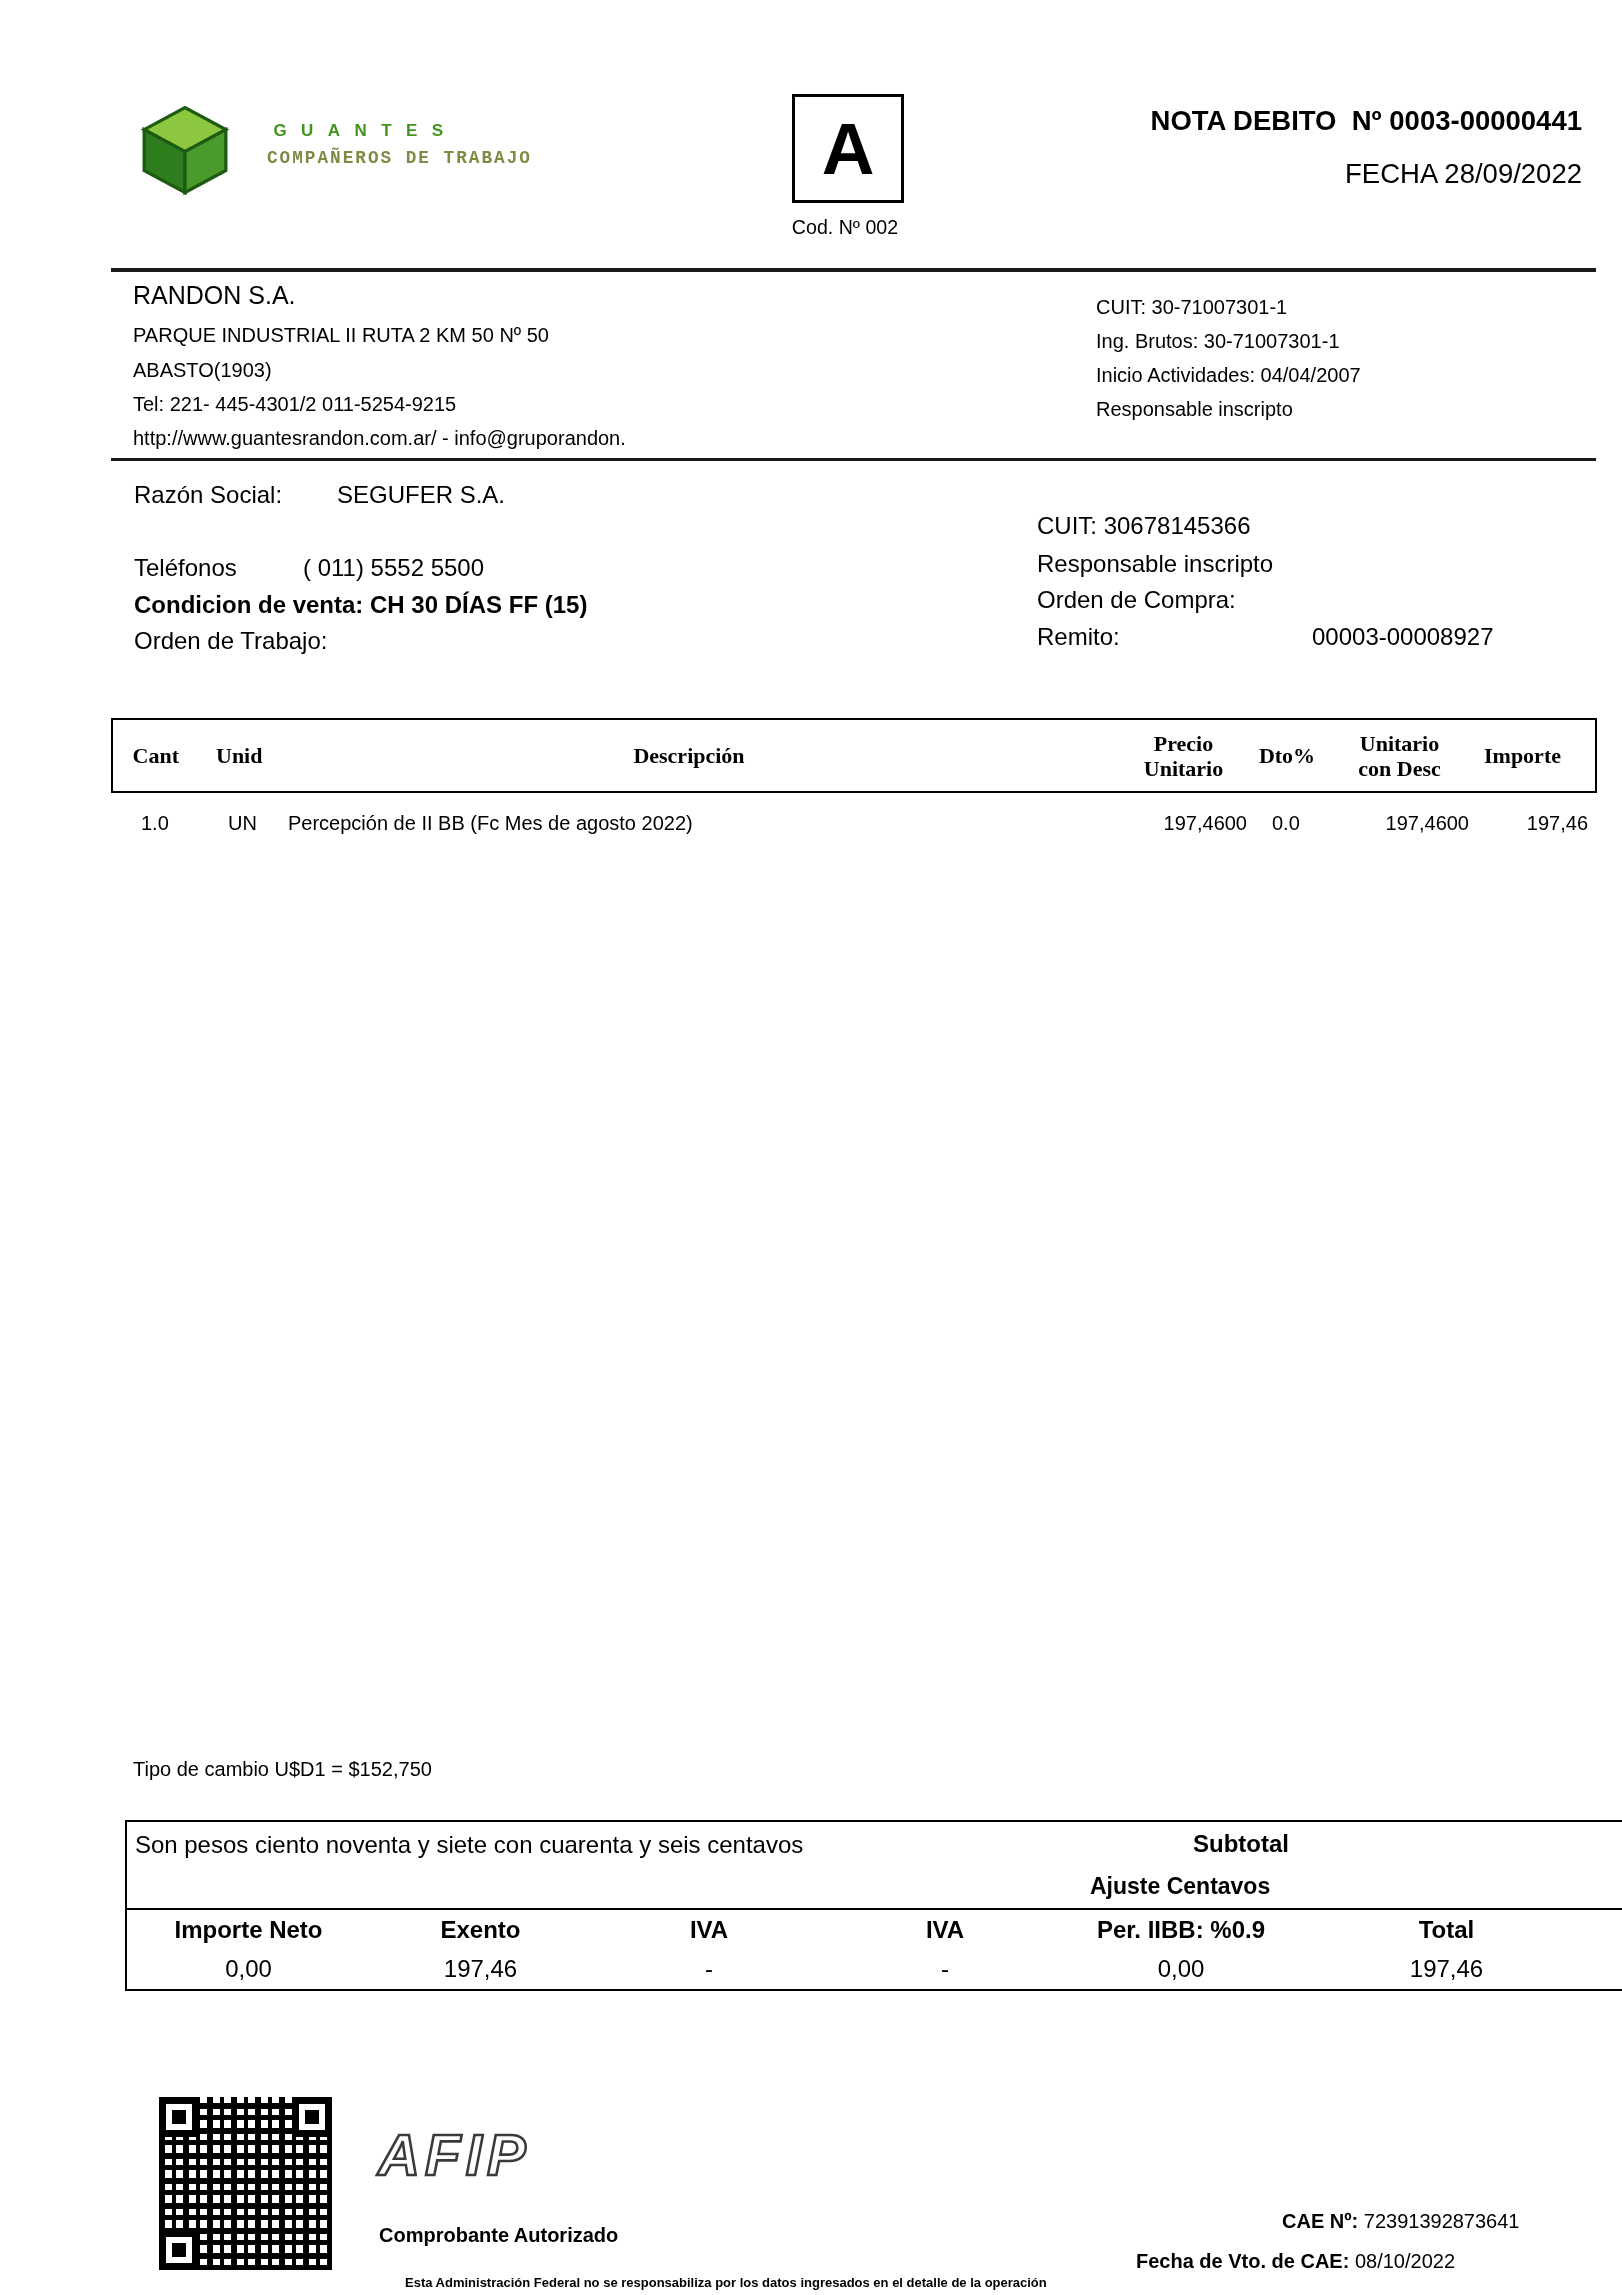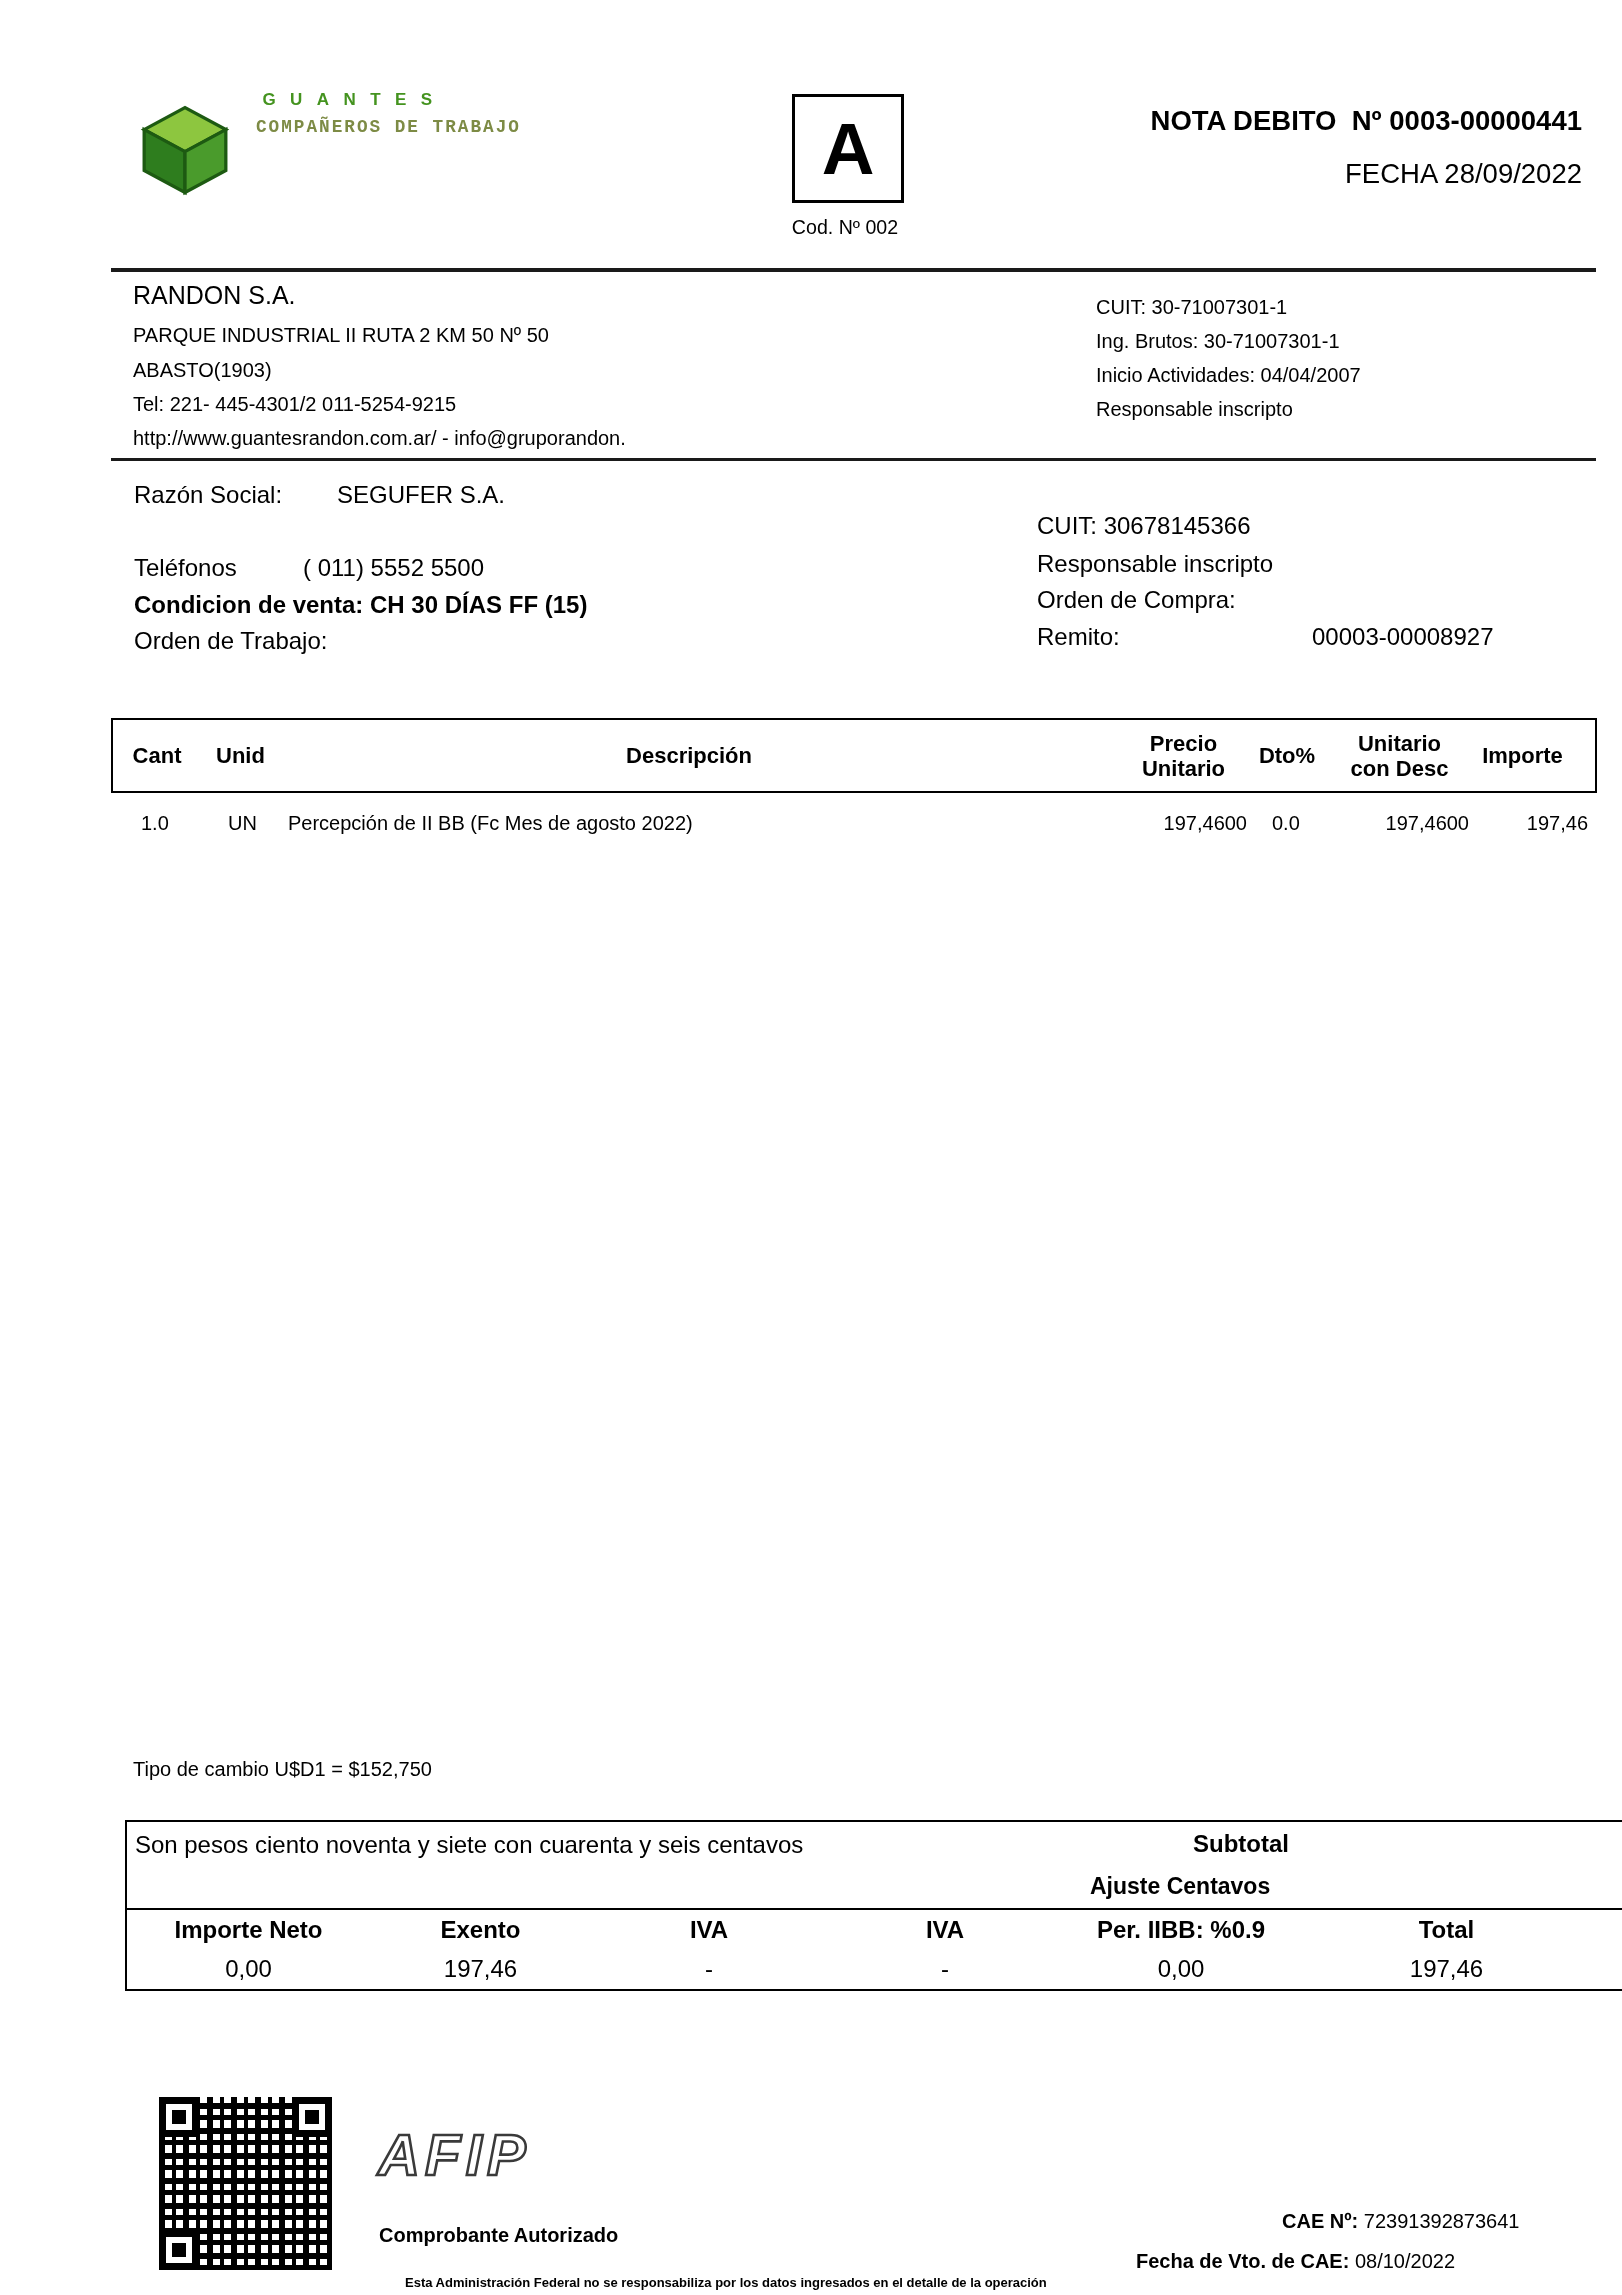--- a/index.html
+++ b/index.html
@@ -13,21 +13,21 @@
     overflow: hidden;
   }
   .abs { position: absolute; }
   .pre { white-space: pre-line; }
   .pre-space { white-space: pre; }
   .b { font-weight: bold; }
 
   
   .original { top: 30px; left: 0; width: 100%; text-align: center; font-size: 38px; font-weight: bold; letter-spacing: 1.3px; }
 
-  .logo { top: 90px; left: 131px; display: flex; gap: 17px; align-items: flex-start; }
+  .logo { top: 90px; left: 131px; display: flex; gap: 28px; align-items: center; }
   .logo-mark { width: 108px; height: 98px; margin-top: 10.5px; }
   .logo-top { font-size: 17px; font-weight: bold; color: #44931f; letter-spacing: 14.4px; margin-left: 6.5px; }
   .logo-name-row { line-height: 1; margin-top: 1.3px; }
   .logo-name { font-size: 65px; font-weight: bold; color: #44931f; -webkit-text-stroke: 2px #1d5a12; letter-spacing: -1.3px; }
   .logo-reg { font-size: 18.3px; font-weight: bold; color: #1d5a12; vertical-align: 39px; }
   .logo-sa { font-size: 21px; font-weight: bold; color: #1d5a12; margin-left: 5.2px; }
   .logo-tagline { font-size: 17.7px; font-weight: bold; color: #7d8b45; letter-spacing: 2px; margin-top: 6.5px; font-family: Liberation Mono, monospace; }
 
   .letter-box { left: 792px; top: 94px; width: 106px; height: 103px; border: 3.3px solid #000; display: flex; align-items: center; justify-content: center; font-size: 73px; font-weight: bold; }
   .letter-code { left: 747px; top: 216px; width: 196px; text-align: center; font-size: 19.6px; }
@@ -50,21 +50,21 @@
   .cust-r1 { top: 481px; } .cust-r2 { top: 517px; } .cust-r3 { top: 554px; }
   .cust-r4 { top: 591px; font-weight: bold; } .cust-r5 { top: 627px; }
   .lbl-razon { display: inline-block; width: 203px; }
   .lbl-dom { display: inline-block; width: 133px; }
   .lbl-tel { display: inline-block; width: 169px; }
   .cust-right { left: 1037px; font-size: 24px; }
   .cu-r1 { top: 512px; } .cu-r2 { top: 550px; } .cu-r3 { top: 586px; } .cu-r4 { top: 623px; }
   .remito-value { left: 1312px; top: 623px; font-size: 24px; }
 
   
-  .items-head { left: 111px; top: 718px; width: 1486px; height: 75px; border: 2.6px solid #000; box-sizing: border-box; }
+  .items-head { left: 111px; top: 718px; width: 1486px; height: 75px; border: 2.6px solid #000; box-sizing: border-box; font-family: Liberation Serif, serif; }
   .th { position: absolute; top: 50%; transform: translateY(-50%); font-size: 22px; font-weight: bold; text-align: center; line-height: 1.15; }
   .th-cant { left: 19.6px; }
   .th-unid { left: 103px; }
   .th-desc { left: 419px; width: 314px; }
   .th-precio { left: 992px; width: 157px; }
   .th-dto { left: 1128px; width: 92px; }
   .th-unit { left: 1208px; width: 157px; }
   .th-imp { left: 1344px; width: 131px; }
 
   .row-cell { position: absolute; top: 812px; font-size: 20px; }

